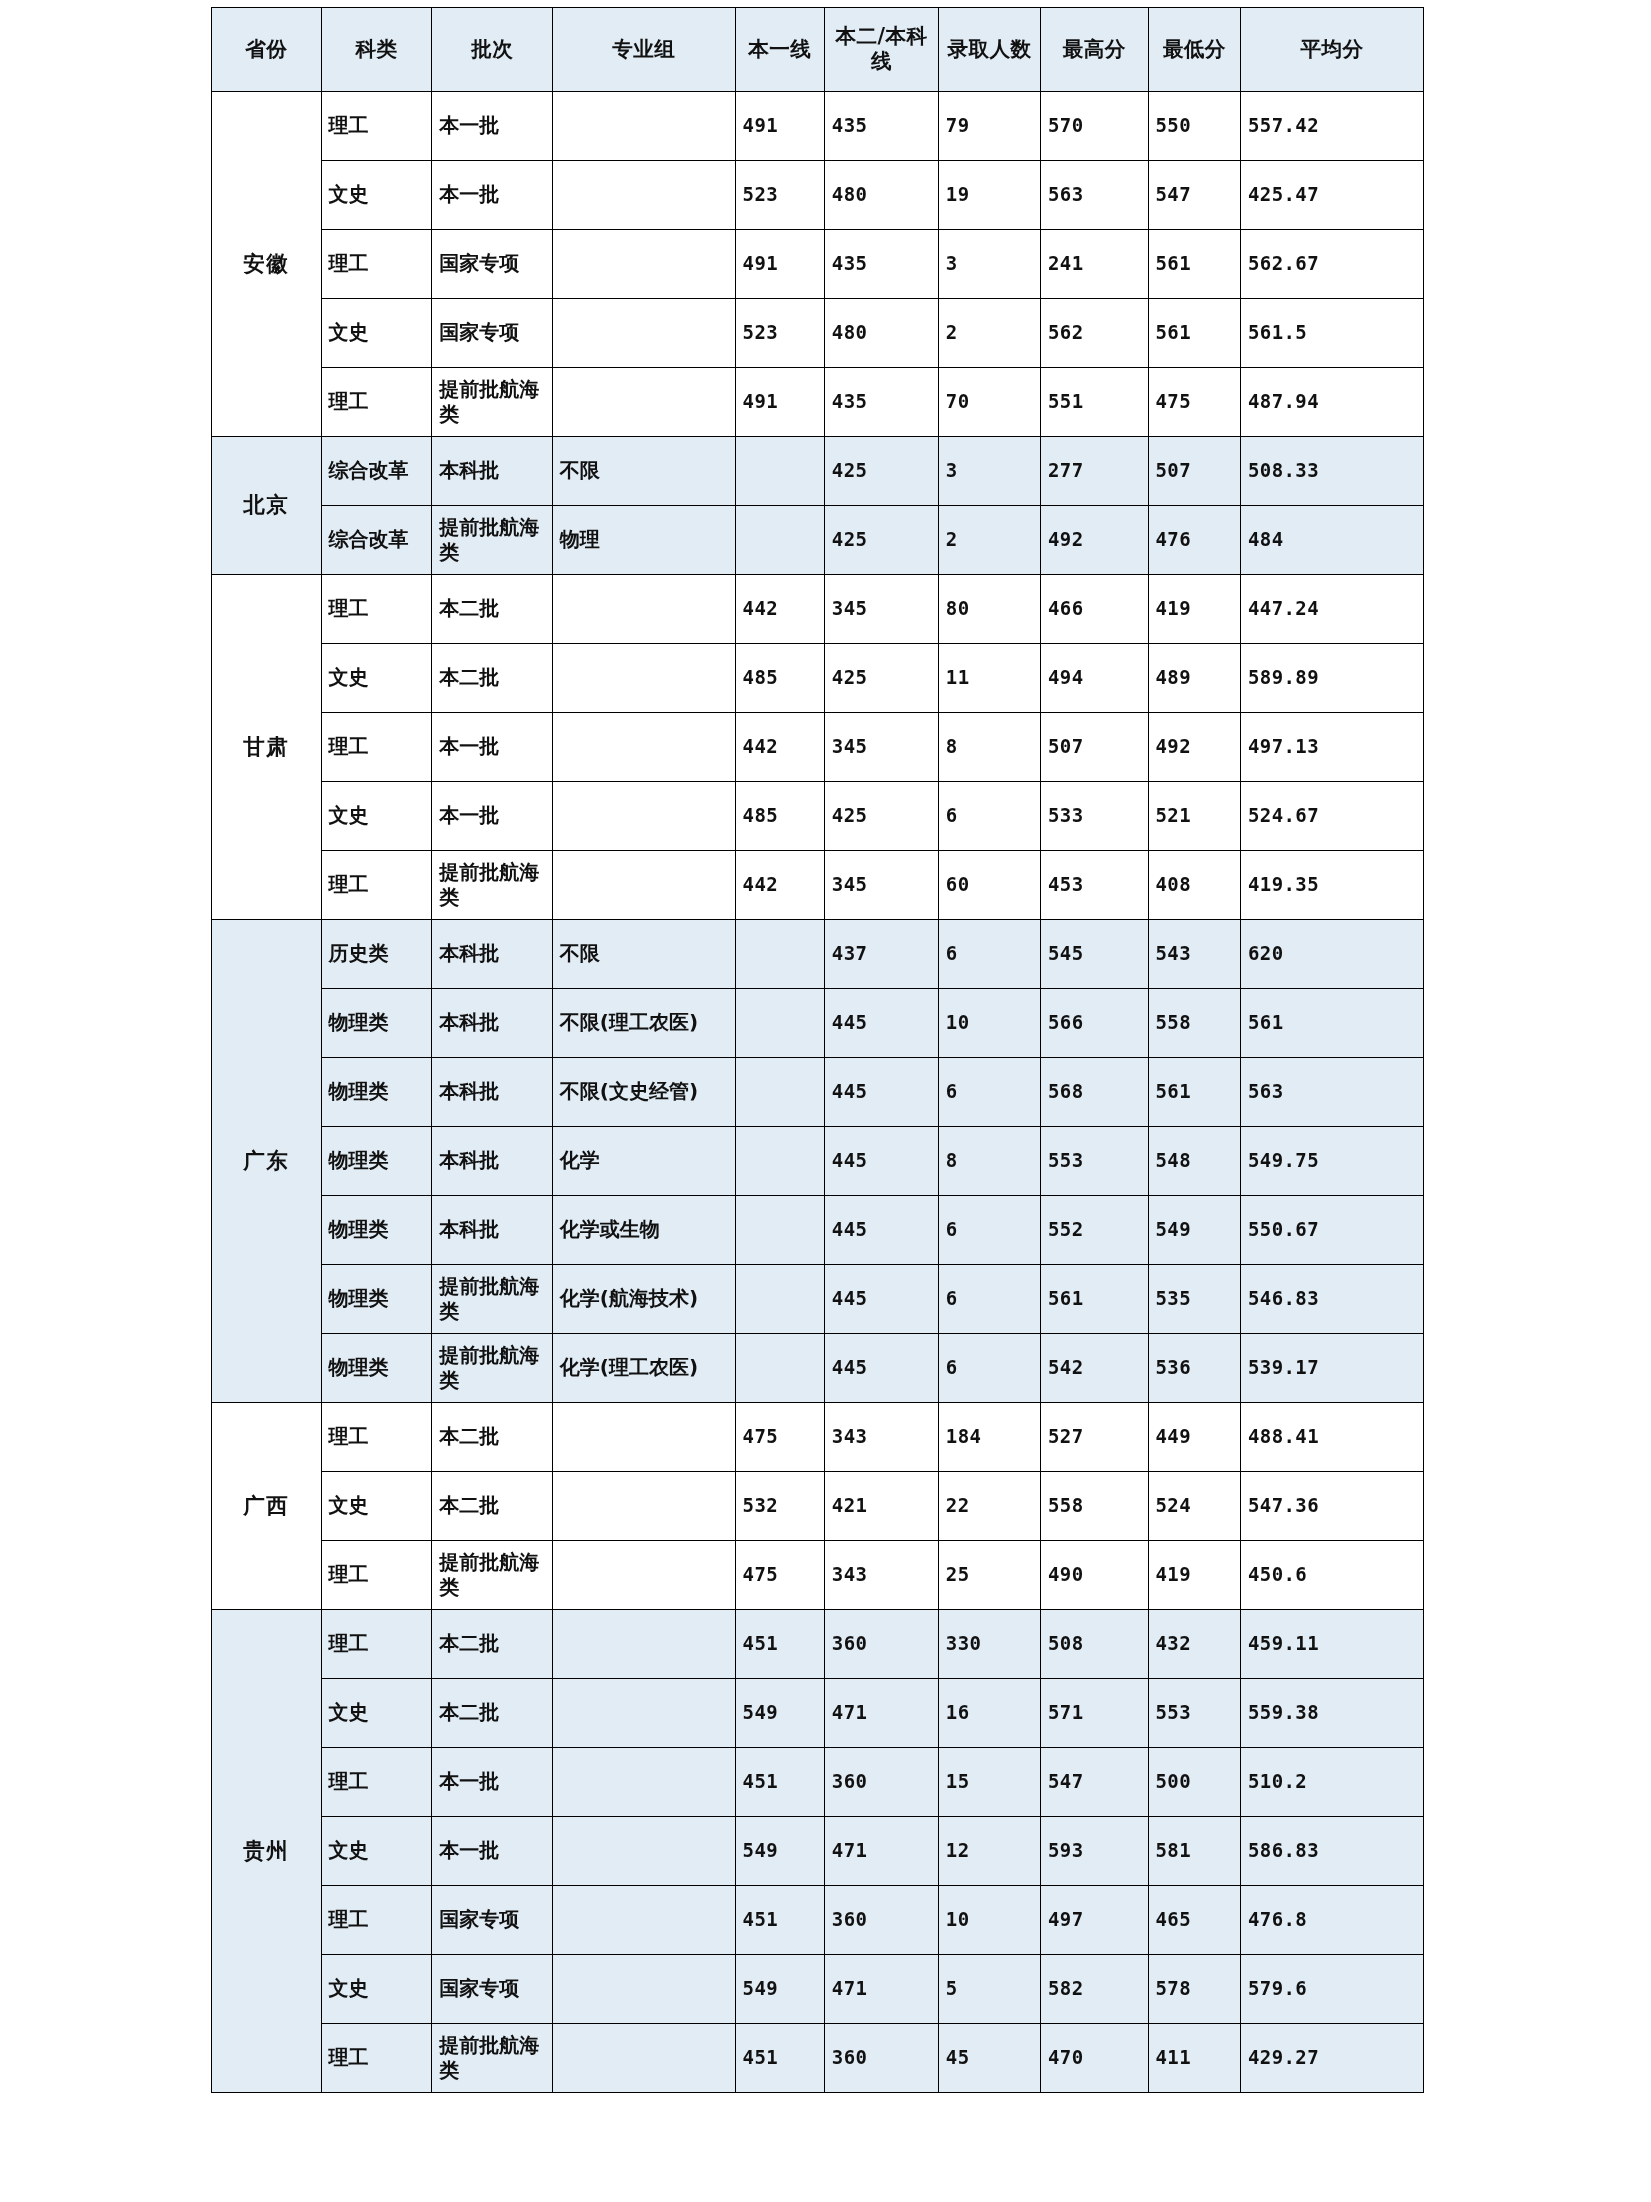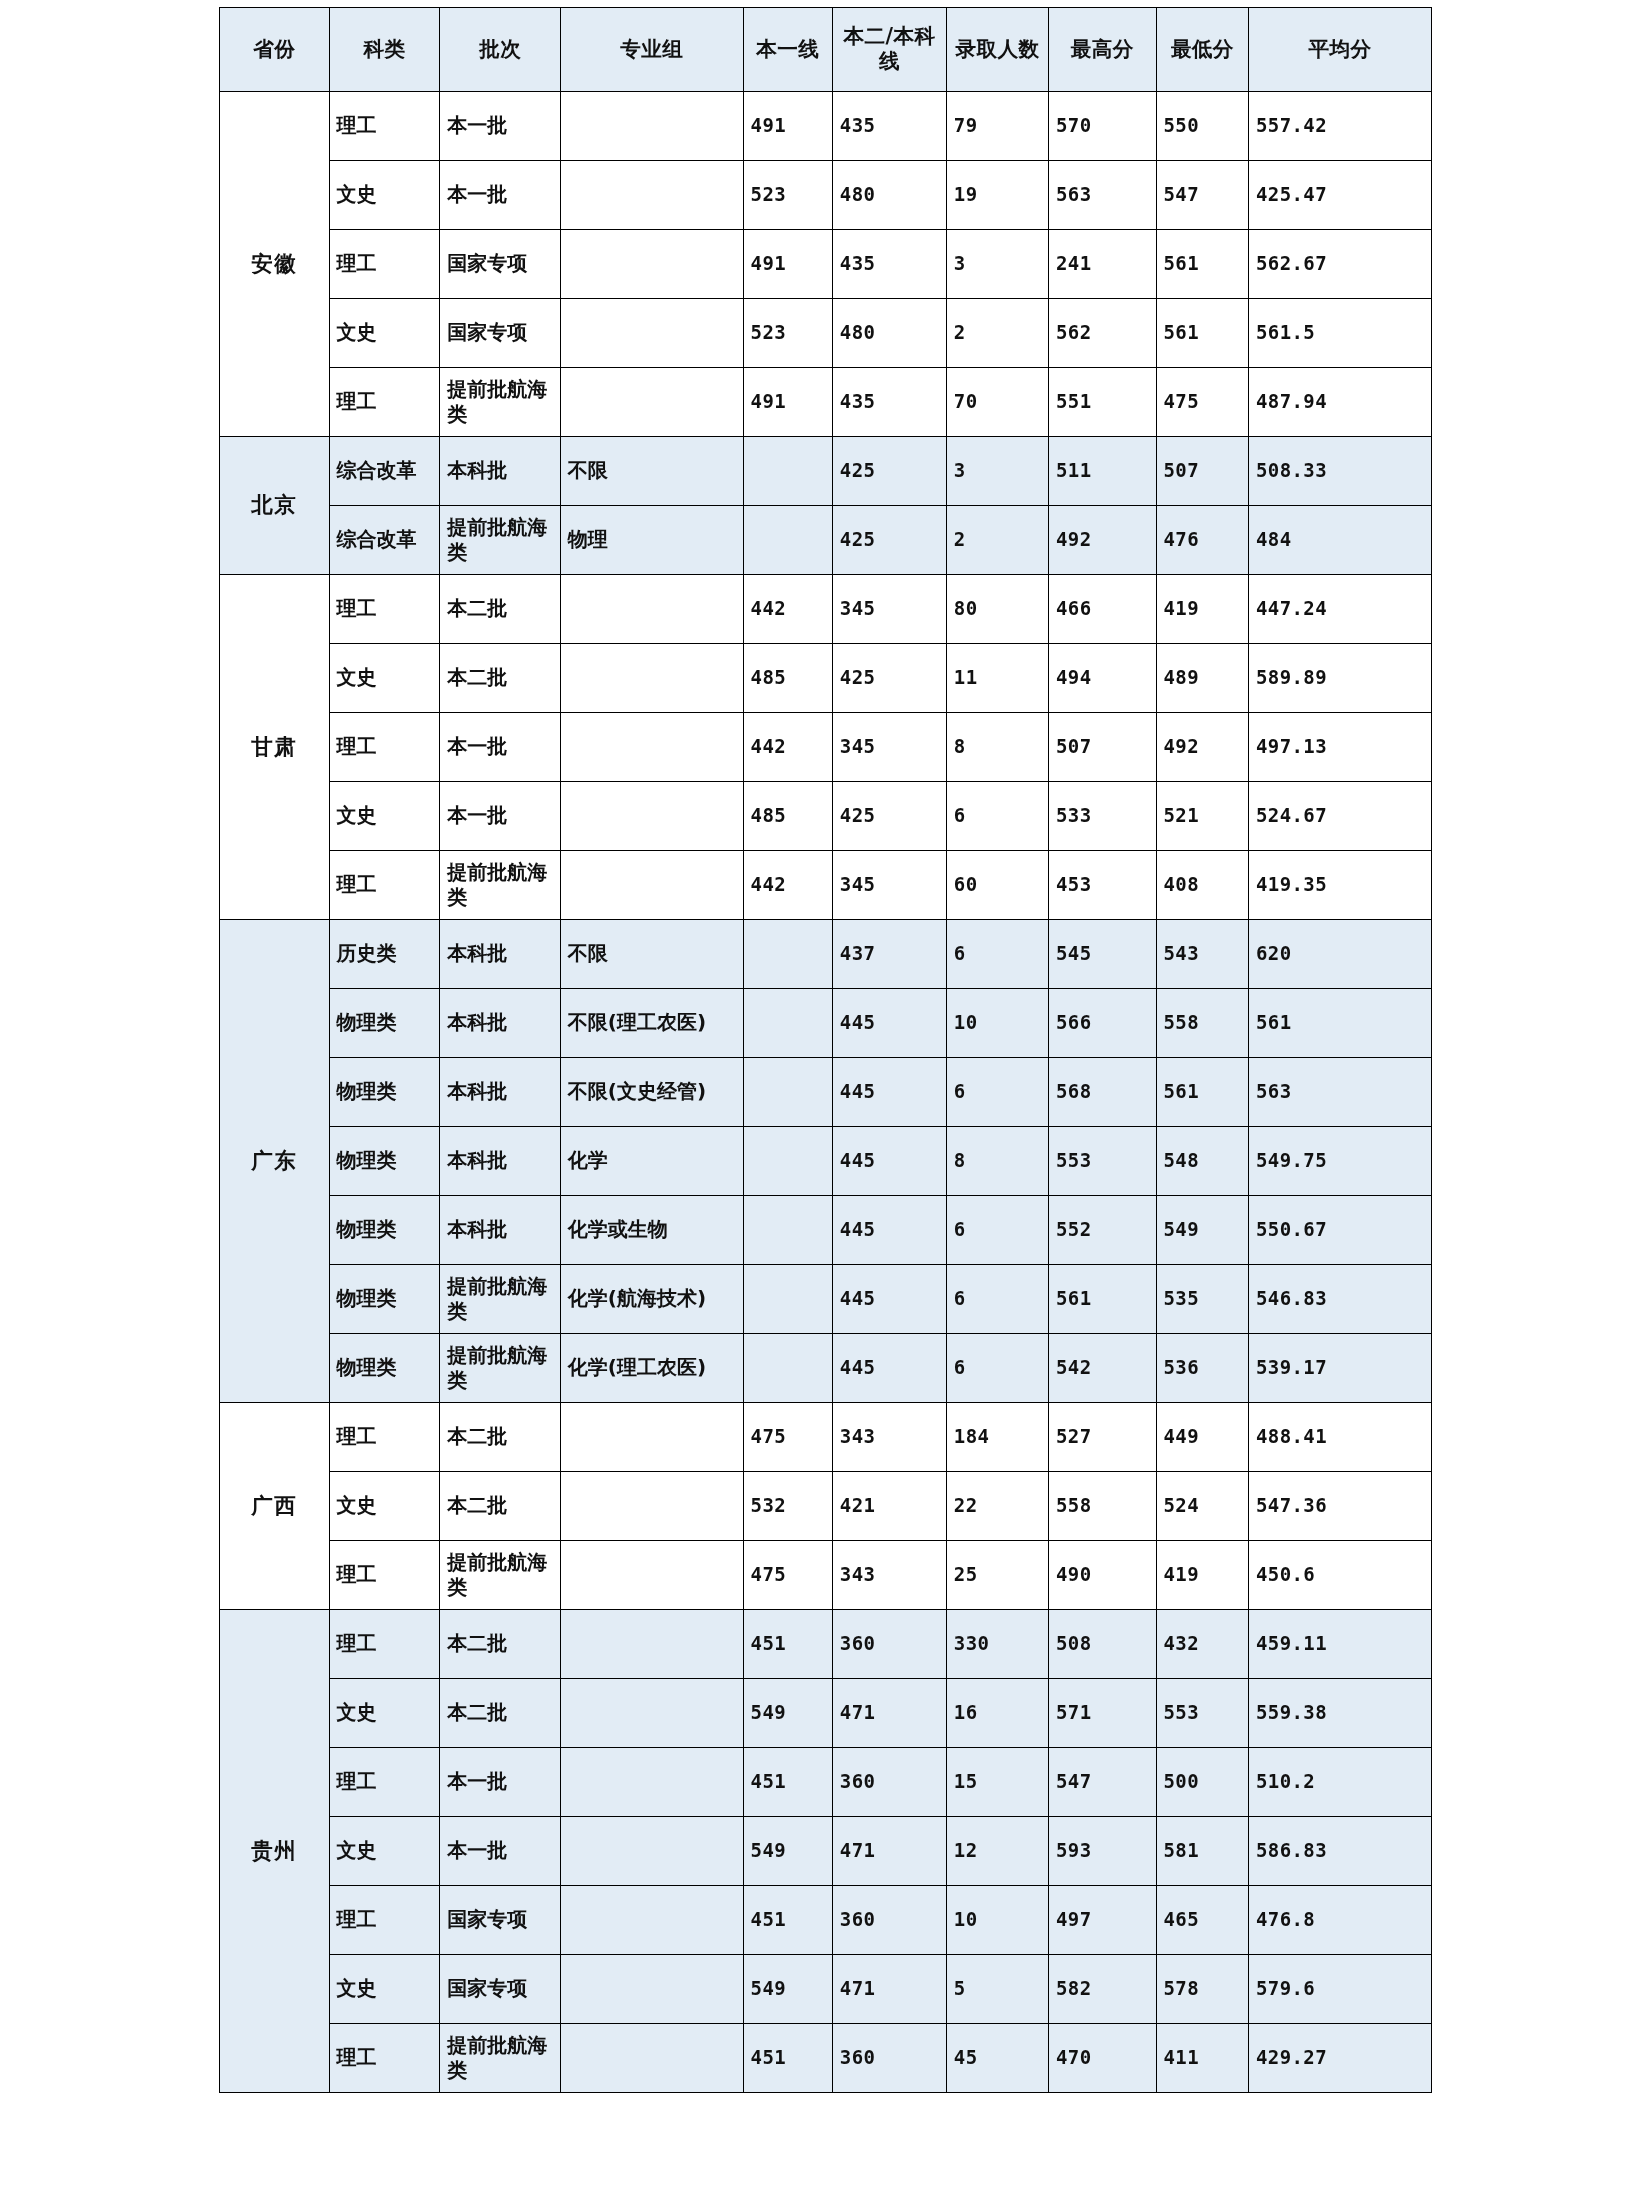--- a/index.html
+++ b/index.html
@@ -16,21 +16,21 @@
   }
   #sheet {
     position: relative;
     width: 1652px;
     height: 2203px;
     background: #ffffff;
     overflow: hidden;
   }
   table.score-table {
     position: absolute;
-    left: 219px;
+    left: 211px;
     top: 6.9px;
     width: 1213px;
     border-collapse: collapse;
     table-layout: fixed;
     background: #e5e5e5;
   }
   table.score-table col.c-prov   { width: 102px; }
   table.score-table col.c-kelei  { width: 103px; }
   table.score-table col.c-pici   { width: 112px; }
   table.score-table col.c-group  { width: 170px; }
@@ -168,21 +168,21 @@
           <td class="num-cell">487.94</td>
         </tr>
         <tr class="band-blue">
           <td class="province-cell pc-blue" rowspan="2">北京</td>
           <td>综合改革</td>
           <td>本科批</td>
           <td>不限</td>
           <td class="num-cell"></td>
           <td class="num-cell">425</td>
           <td class="num-cell">3</td>
-          <td class="num-cell">511</td>
+          <td class="num-cell">277</td>
           <td class="num-cell">507</td>
           <td class="num-cell">508.33</td>
         </tr>
         <tr class="band-blue">
           <td>综合改革</td>
           <td>提前批航海类</td>
           <td>物理</td>
           <td class="num-cell"></td>
           <td class="num-cell">425</td>
           <td class="num-cell">2</td>

